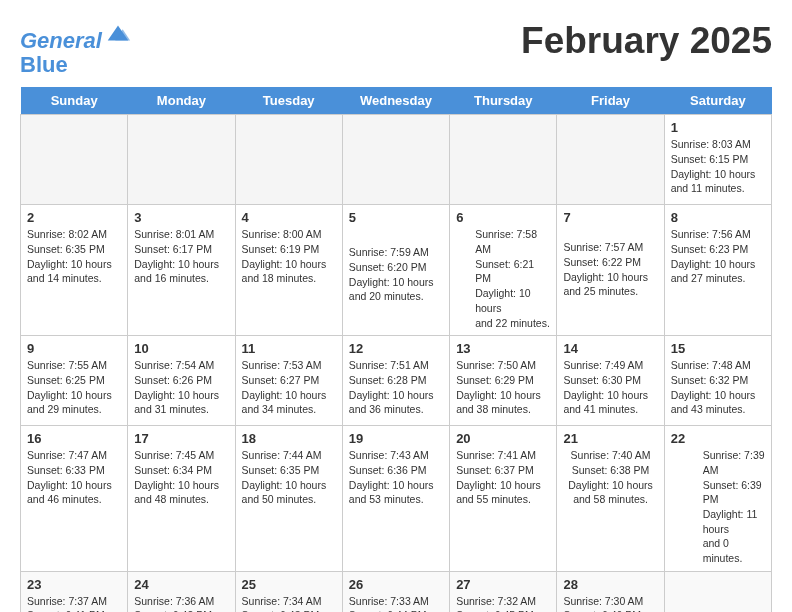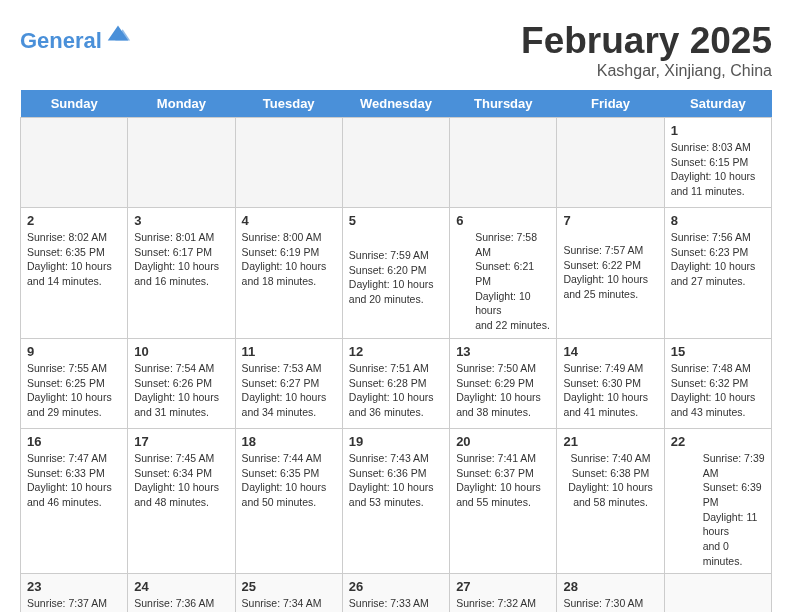--- a/index.html
+++ b/index.html
@@ -85,33 +85,33 @@
     tr:last-child td {
       background: #f9f9f9;
     }
   </style>
 </head>
 <body>
 
 <div class="header">
   <div class="logo">
     <div>
-      <div style="display:flex;align-items:flex-end;">
+      <div style="display:flex;align-items:flex-end;font-style:italic;">
         <div class="logo-text">
           <span>General</span><svg class="logo-icon" viewBox="0 0 30 30" xmlns="http://www.w3.org/2000/svg">
               <polygon points="4,22 15,6 26,22" fill="#4a90d9"></polygon>
               <polygon points="12,22 20,10 28,22" fill="#4a90d9" opacity="0.6"></polygon>
             </svg>
         </div>
       </div>
+      <div class="logo-text" style="color:#4a90d9; font-size:22px;">Blue</div>
     </div>
   </div>
   <div class="title-block">
     <div class="month-title">February 2025</div>
-    <div class="location">Kashgar, Xinjiang, China</div>
   </div>
 </div>
 
 <table>
   <thead>
     <tr>
     <th>Sunday</th>
         <th>Monday</th>
         <th>Tuesday</th>
         <th>Wednesday</th>

